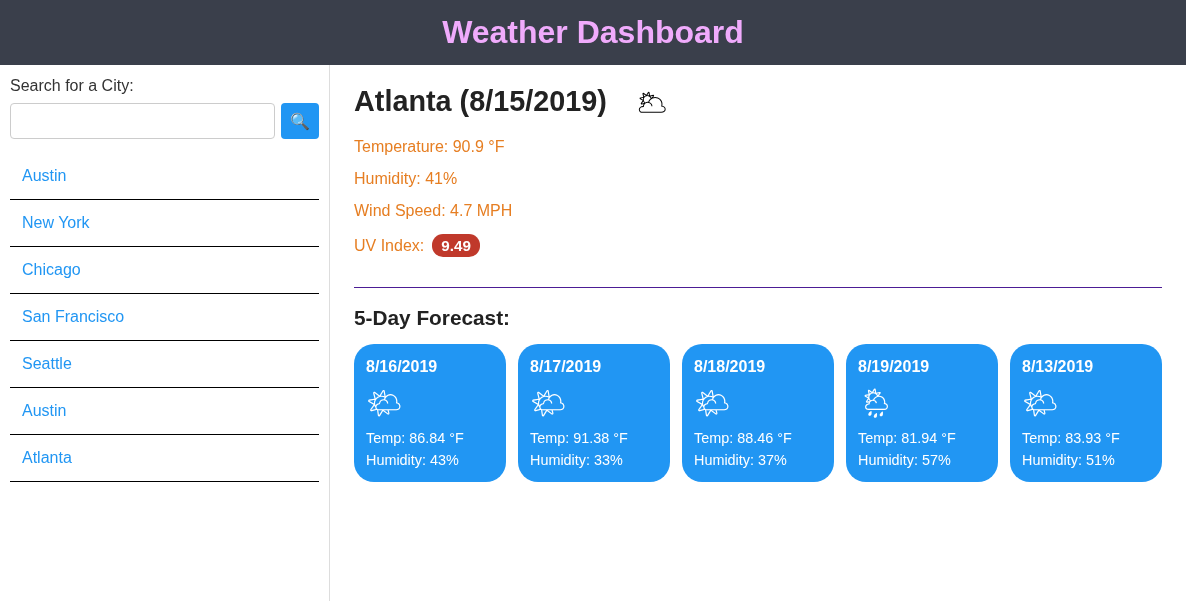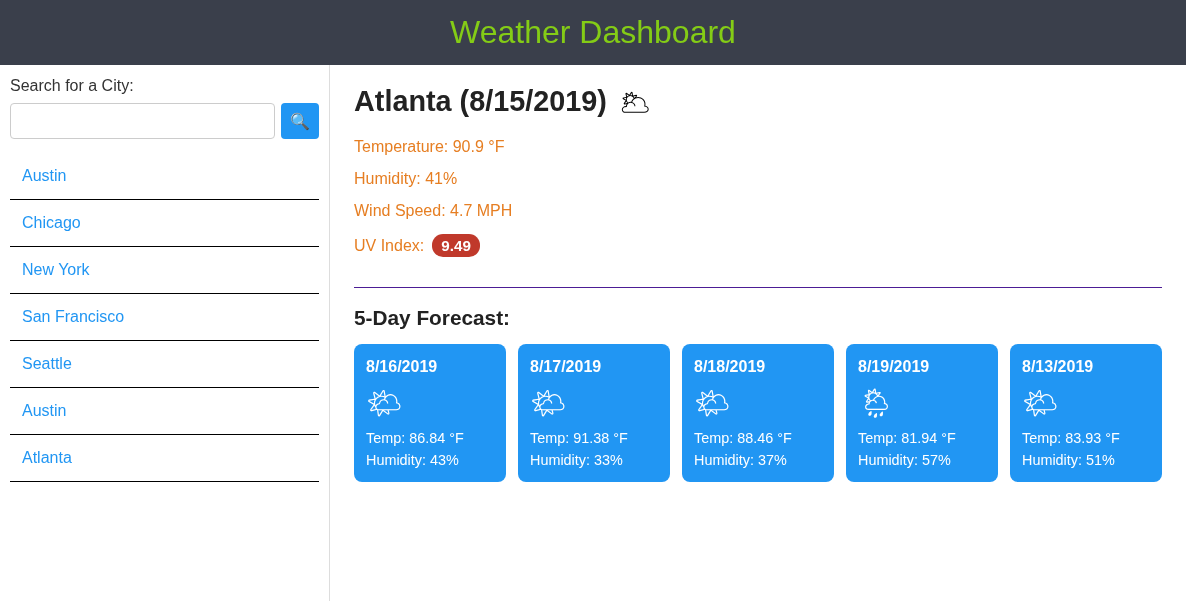--- a/index.html
+++ b/index.html
@@ -1,24 +1,24 @@
 <!DOCTYPE html>
 <html><head>
   <meta charset="utf-8">
   <style>
     * { box-sizing: border-box; margin: 0; padding: 0; }
     body { font-family: Arial, sans-serif; background: #f0f0f0; }
 
     .header {
       background: #3a3f4b;
-      color: #84cc16;
+      color: #f0abfc;
       text-align: center;
       padding: 14px 0;
       font-size: 2rem;
-      font-weight: normal;
+      font-weight: bold;
     }
 
     .main-layout {
       display: flex;
       height: calc(100vh - 60px);
     }
 
     .sidebar {
       width: 330px;
       min-width: 330px;
@@ -76,21 +76,21 @@
     .content {
       flex: 1;
       padding: 20px 24px;
       background: white;
       overflow-y: auto;
     }
 
     .city-header {
       display: flex;
       align-items: center;
-      gap: 12px;
+      gap: 29px;
       margin-bottom: 20px;
     }
 
     .city-title {
       font-size: 1.8rem;
       font-weight: bold;
       color: #222;
     }
 
     .weather-icon-cloud {
@@ -134,21 +134,21 @@
     }
 
     .forecast-cards {
       display: flex;
       gap: 12px;
     }
 
     .forecast-card {
       background: #2196f3;
       color: white;
-      border-radius: 8px;
+      border-radius: 20px;
       padding: 14px 12px;
       flex: 1;
       min-width: 0;
     }
 
     .card-date {
       font-weight: bold;
       font-size: 1rem;
       margin-bottom: 10px;
     }
@@ -179,22 +179,22 @@
   <div class="sidebar">
     <div class="search-label">Search for a City:</div>
     <div class="search-row">
       <input type="text" style="">
       <button class="search-btn">
         <span>🔍</span>
       </button>
     </div>
     <ul class="city-list">
       <li>Austin</li>
+      <li>New York</li>
       <li>Chicago</li>
-      <li>New York</li>
       <li>San Francisco</li>
       <li>Seattle</li>
       <li>Austin</li>
       <li>Atlanta</li>
     </ul>
   </div>
 
   <div class="content">
 
     <div class="city-header">

